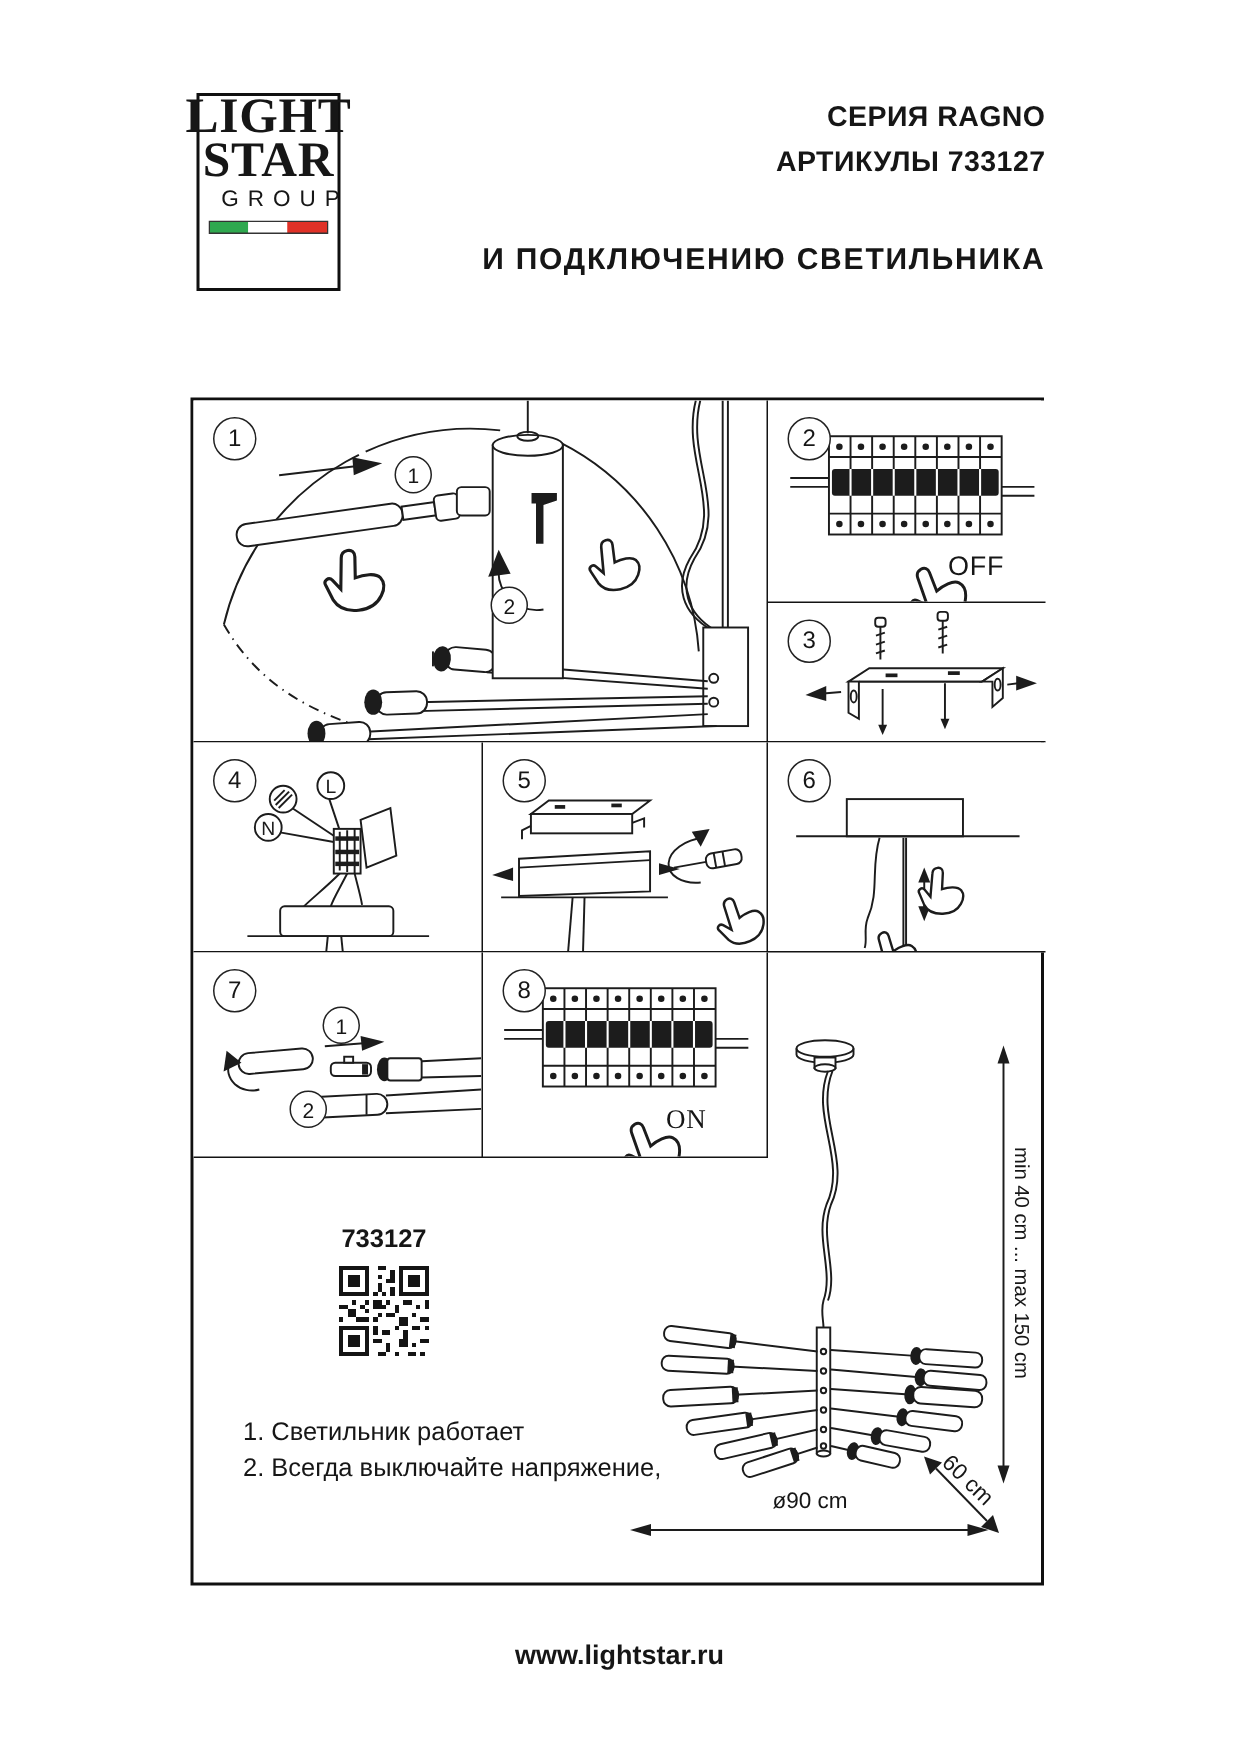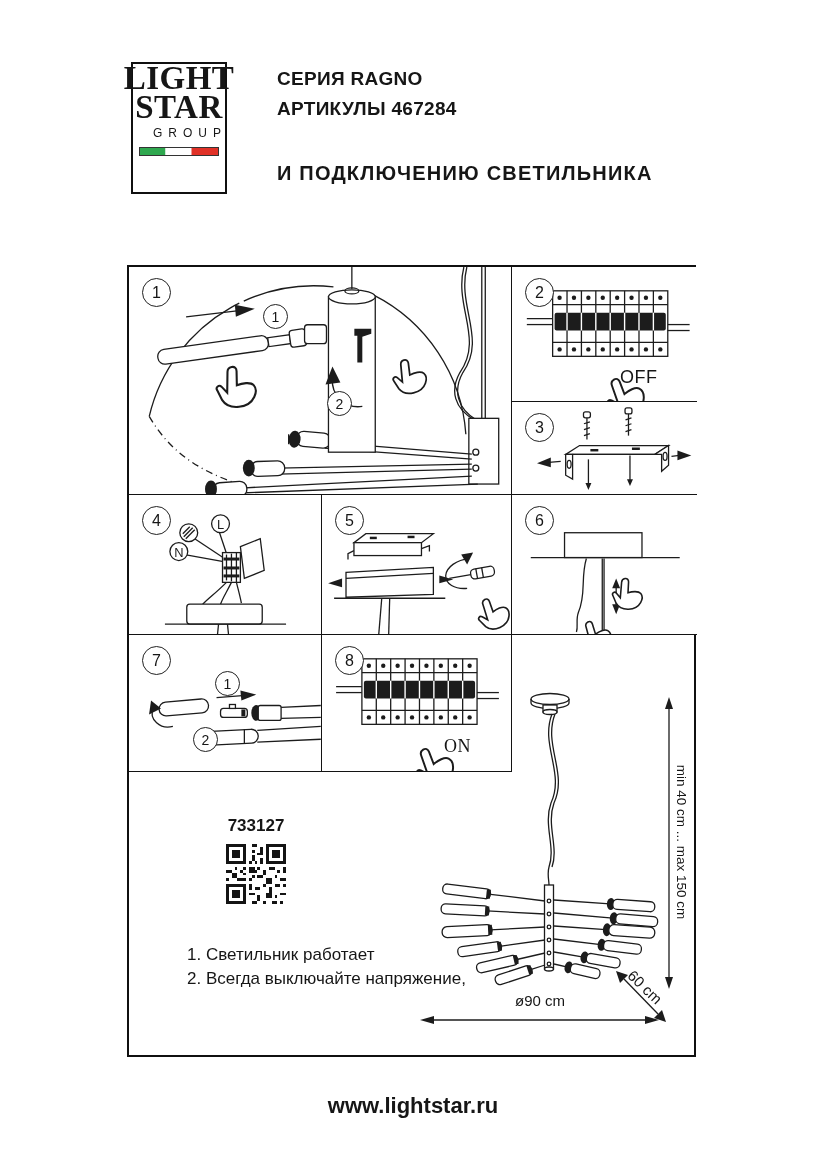--- a/index.html
+++ b/index.html
@@ -3,52 +3,52 @@
 <meta charset="utf-8">
 <style>
   html,body{margin:0;padding:0;background:#fff;}
   #page{position:relative;width:826px;height:1169px;background:#fff;overflow:hidden;
         font-family:"Liberation Sans",sans-serif;color:#161616;}
   
   #logo-box{position:absolute;left:131px;top:62px;width:96px;height:132px;
             border:2px solid #101010;box-sizing:border-box;display:flex;flex-direction:column;
             align-items:center;justify-content:flex-start;}
   .logo-word{font-family:"Liberation Serif",serif;font-weight:bold;font-size:33px;line-height:29px;letter-spacing:.5px;}
-  .logo-group{font-size:12px;letter-spacing:6px;margin:3px 0 0 22px;line-height:16px;}
+  .logo-group{font-size:15px;letter-spacing:6px;margin:3px 0 0 22px;line-height:16px;}
   .logo-flag{margin-top:6px;display:block;}
-  #header-right{position:absolute;top:64px;right:129px;width:420px;text-align:left;}
+  #header-right{position:absolute;top:64px;right:129px;width:420px;text-align:right;}
   .hdr-line{font-weight:bold;font-size:19px;line-height:30px;letter-spacing:.3px;}
   #main-title{margin-top:36px;}
   .title-line{font-weight:bold;font-size:20px;line-height:27px;letter-spacing:1.2px;}
   
   #grid{position:absolute;left:127px;top:265px;width:569px;height:792px;
         border:2px solid #101010;box-sizing:border-box;}
   .cell{position:absolute;box-sizing:border-box;background:#fff;}
   .br{border-right:1.5px solid #131313;}
   .bb{border-bottom:1.5px solid #131313;}
   .art{position:absolute;left:0;top:0;width:100%;height:100%;}
   .num{position:absolute;left:13px;top:11px;width:27px;height:27px;border:1.6px solid #222;
        border-radius:50%;display:flex;align-items:center;justify-content:center;
        font-size:16px;background:#fff;z-index:3;}
   .subnum{position:absolute;width:23px;height:23px;border:1.4px solid #222;border-radius:50%;
        display:flex;align-items:center;justify-content:center;font-size:14px;background:#fff;z-index:3;}
   .switch-label{position:absolute;font-size:18px;letter-spacing:.5px;z-index:3;}
   
   #article-label{position:absolute;left:95px;top:549px;width:64px;text-align:center;
        font-weight:bold;font-size:17px;}
   #qr{position:absolute;left:97px;top:577px;width:60px;height:60px;}
-  #notes{position:absolute;left:33px;top:676px;font-size:17px;line-height:23.5px;margin-left:25px;}
+  #notes{position:absolute;left:33px;top:676px;font-size:17px;line-height:23.5px;}
   #diagram{position:absolute;left:273px;top:420px;width:296px;height:372px;}
   .dim{position:absolute;font-size:15px;white-space:nowrap;z-index:3;}
   #dim-height{left:279px;top:155px;transform:translate(-50%,-50%) rotate(90deg);font-size:13.5px;}
   #dim-depth{left:243px;top:300px;transform:translate(-50%,-50%) rotate(44deg);}
   #dim-diameter{left:138px;top:322px;transform:translate(-50%,-100%);}
   
   #footer{position:absolute;left:0;top:1093px;width:100%;text-align:center;
-          font-weight:bold;font-size:22px;}
+          font-weight:bold;font-size:18px;}
   svg{display:block;}
   .ln{stroke:#1c1c1c;fill:none;stroke-width:1.3;}
   .fl{fill:#1c1c1c;stroke:none;}
   .wh{fill:#fff;stroke:#1c1c1c;stroke-width:1.3;}
   .hand{fill:#fff;stroke:#1c1c1c;stroke-width:1.1;}
 </style>
 </head>
 <body>
 
 <div id="page">
@@ -60,21 +60,21 @@
     <svg class="logo-flag" width="80" height="9" viewBox="0 0 80 9">
       <rect x="0.5" y="0.5" width="26" height="8" fill="#2fa84f"></rect>
       <rect x="26.5" y="0.5" width="26" height="8" fill="#ffffff"></rect>
       <rect x="52.5" y="0.5" width="27" height="8" fill="#e03127"></rect>
       <rect x="0.5" y="0.5" width="79" height="8" fill="none" stroke="#333" stroke-width="1"></rect>
     </svg>
   </div>
 
   <div id="header-right">
     <div class="hdr-line">СЕРИЯ RAGNO</div>
-    <div class="hdr-line">АРТИКУЛЫ 467284</div>
+    <div class="hdr-line">АРТИКУЛЫ 733127</div>
     <div id="main-title">
       <div class="title-line">И ПОДКЛЮЧЕНИЮ СВЕТИЛЬНИКА</div>
     </div>
   </div>
 
   <div id="grid">
 
     <div class="cell br bb" style="left:0;top:0;width:383px;height:228px;">
       <div class="num">1</div>
       <div class="subnum" style="left:134px;top:37px;">1</div>
@@ -139,21 +139,21 @@
             <path class="hand" d="M9 0c1.6 0 2.4 1.2 2.1 2.7L9.7 10c3-.5 7.4-.3 8.7 1.8 1.2 2 .4 4.4-1 6.2-1.9 2.5-5.2 3.8-8.9 3.4-3.8-.4-6.8-2.1-8-5.3L-1 10.5c-.7-1.8 1.6-3 2.7-1.3l2.2 3.6L6.3 2.2C6.6.7 7.6 0 9 0z"></path>
           </g>
         <g transform="translate(262,98) rotate(-18) scale(1.6)">
             <path class="hand" d="M9 0c1.6 0 2.4 1.2 2.1 2.7L9.7 10c3-.5 7.4-.3 8.7 1.8 1.2 2 .4 4.4-1 6.2-1.9 2.5-5.2 3.8-8.9 3.4-3.8-.4-6.8-2.1-8-5.3L-1 10.5c-.7-1.8 1.6-3 2.7-1.3l2.2 3.6L6.3 2.2C6.6.7 7.6 0 9 0z"></path>
           </g>
       </svg>
     </div>
 
     <div class="cell bb" style="left:383px;top:0;width:184.5px;height:135px;">
       <div class="num">2</div>
-      <span class="switch-label" style="left:108px;top:100px;">OFF</span>
+      <span class="switch-label" style="left:120px;top:100px;">OFF</span>
       <svg class="art" viewBox="0 0 184 135">
         <line class="ln" x1="14" y1="52" x2="40" y2="52"></line>
           <line class="ln" x1="14" y1="58" x2="40" y2="58"></line>
         <line class="ln" x1="154" y1="58" x2="178" y2="58"></line>
           <line class="ln" x1="154" y1="64" x2="178" y2="64"></line>
         <rect class="wh" x="40" y="24" width="116" height="66"></rect>
         <line class="ln" x1="40" y1="38" x2="156" y2="38"></line>
         <line class="ln" x1="40" y1="76" x2="156" y2="76"></line>
         <g class="ln">
           <line x1="54.5" y1="24" x2="54.5" y2="90"></line>

